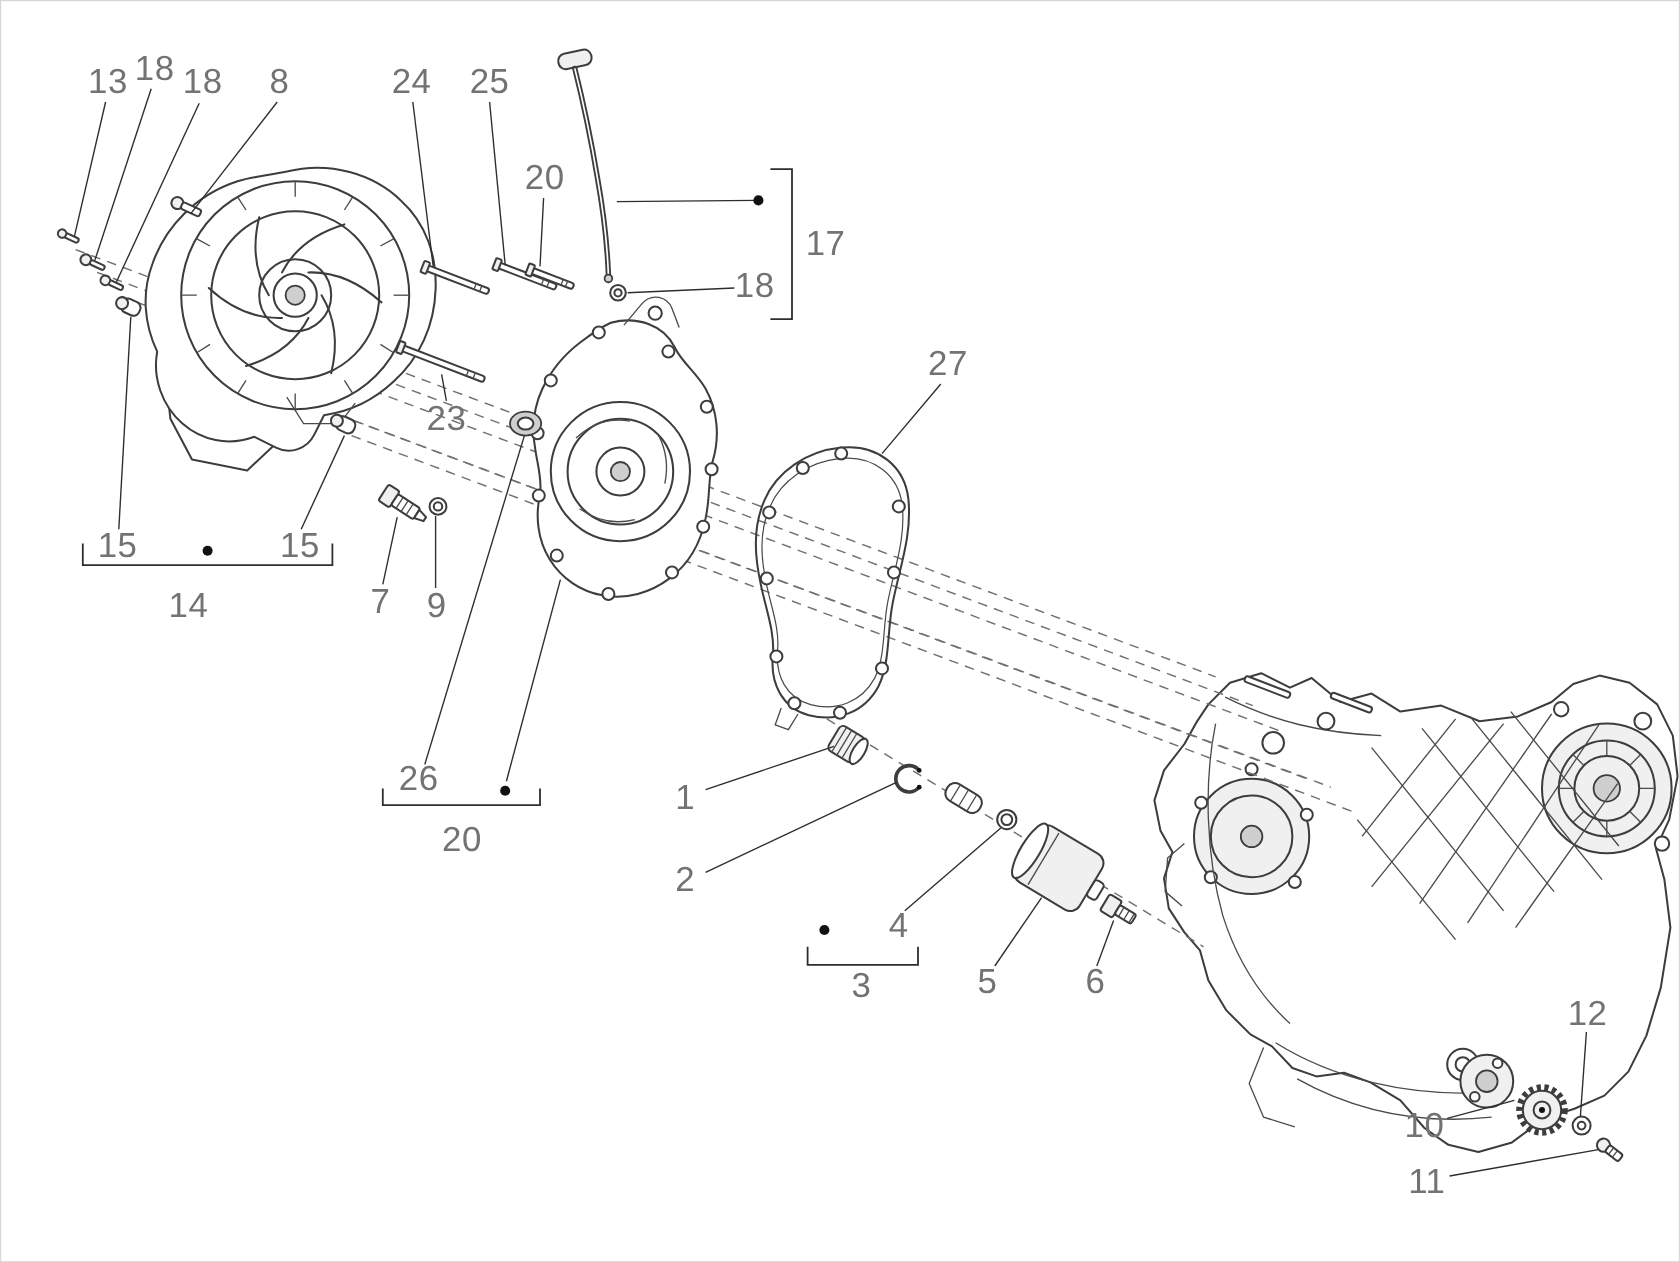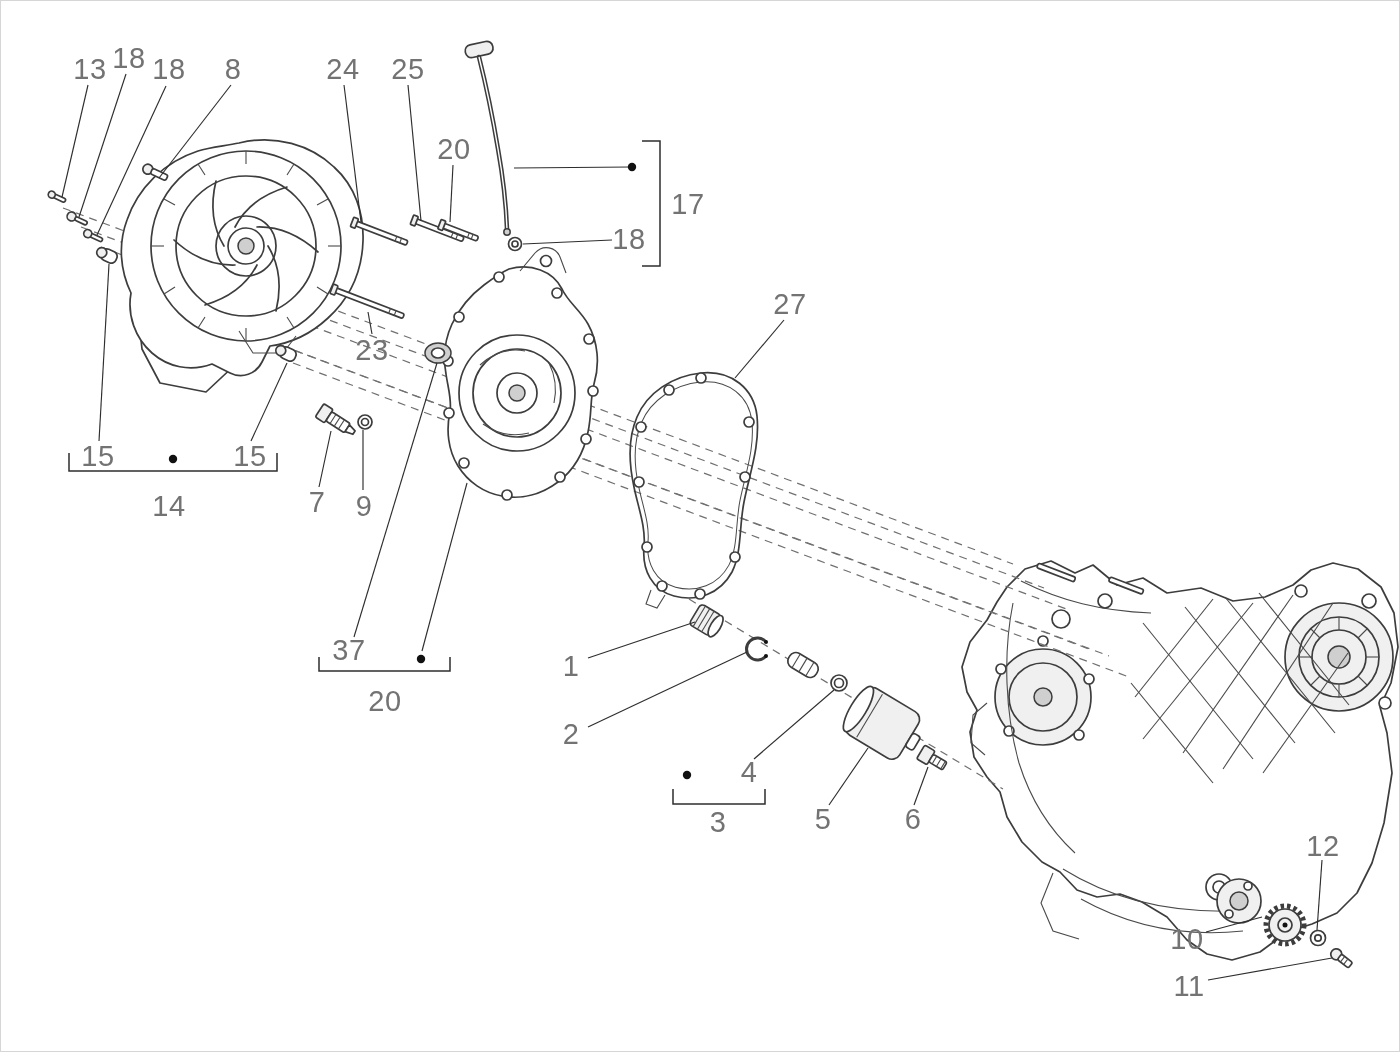--- a/index.html
+++ b/index.html
@@ -351,24 +351,24 @@
   <span class="callout" style="left:232px;top:68px">8</span>
   <span class="callout" style="left:342px;top:68px">24</span>
   <span class="callout" style="left:407px;top:68px">25</span>
   <span class="callout" style="left:453px;top:148px">20</span>
   <span class="callout" style="left:687px;top:203px">17</span>
   <span class="callout" style="left:628px;top:238px">18</span>
   <span class="callout" style="left:789px;top:303px">27</span>
   <span class="callout" style="left:371px;top:349px">23</span>
   <span class="callout" style="left:97px;top:455px">15</span>
   <span class="callout" style="left:249px;top:455px">15</span>
-  <span class="callout" style="left:168px;top:505px">14</span>
+  <span class="callout" style="left:156px;top:505px">14</span>
   <span class="callout" style="left:316px;top:501px">7</span>
   <span class="callout" style="left:363px;top:505px">9</span>
-  <span class="callout" style="left:348px;top:649px">37</span>
+  <span class="callout" style="left:348px;top:649px">26</span>
   <span class="callout" style="left:384px;top:700px">20</span>
   <span class="callout" style="left:570px;top:665px">1</span>
   <span class="callout" style="left:570px;top:733px">2</span>
   <span class="callout" style="left:748px;top:771px">4</span>
   <span class="callout" style="left:717px;top:821px">3</span>
   <span class="callout" style="left:822px;top:818px">5</span>
   <span class="callout" style="left:912px;top:818px">6</span>
   <span class="callout" style="left:1322px;top:845px">12</span>
   <span class="callout" style="left:1186px;top:938px">10</span>
   <span class="callout" style="left:1188px;top:985px">11</span>

